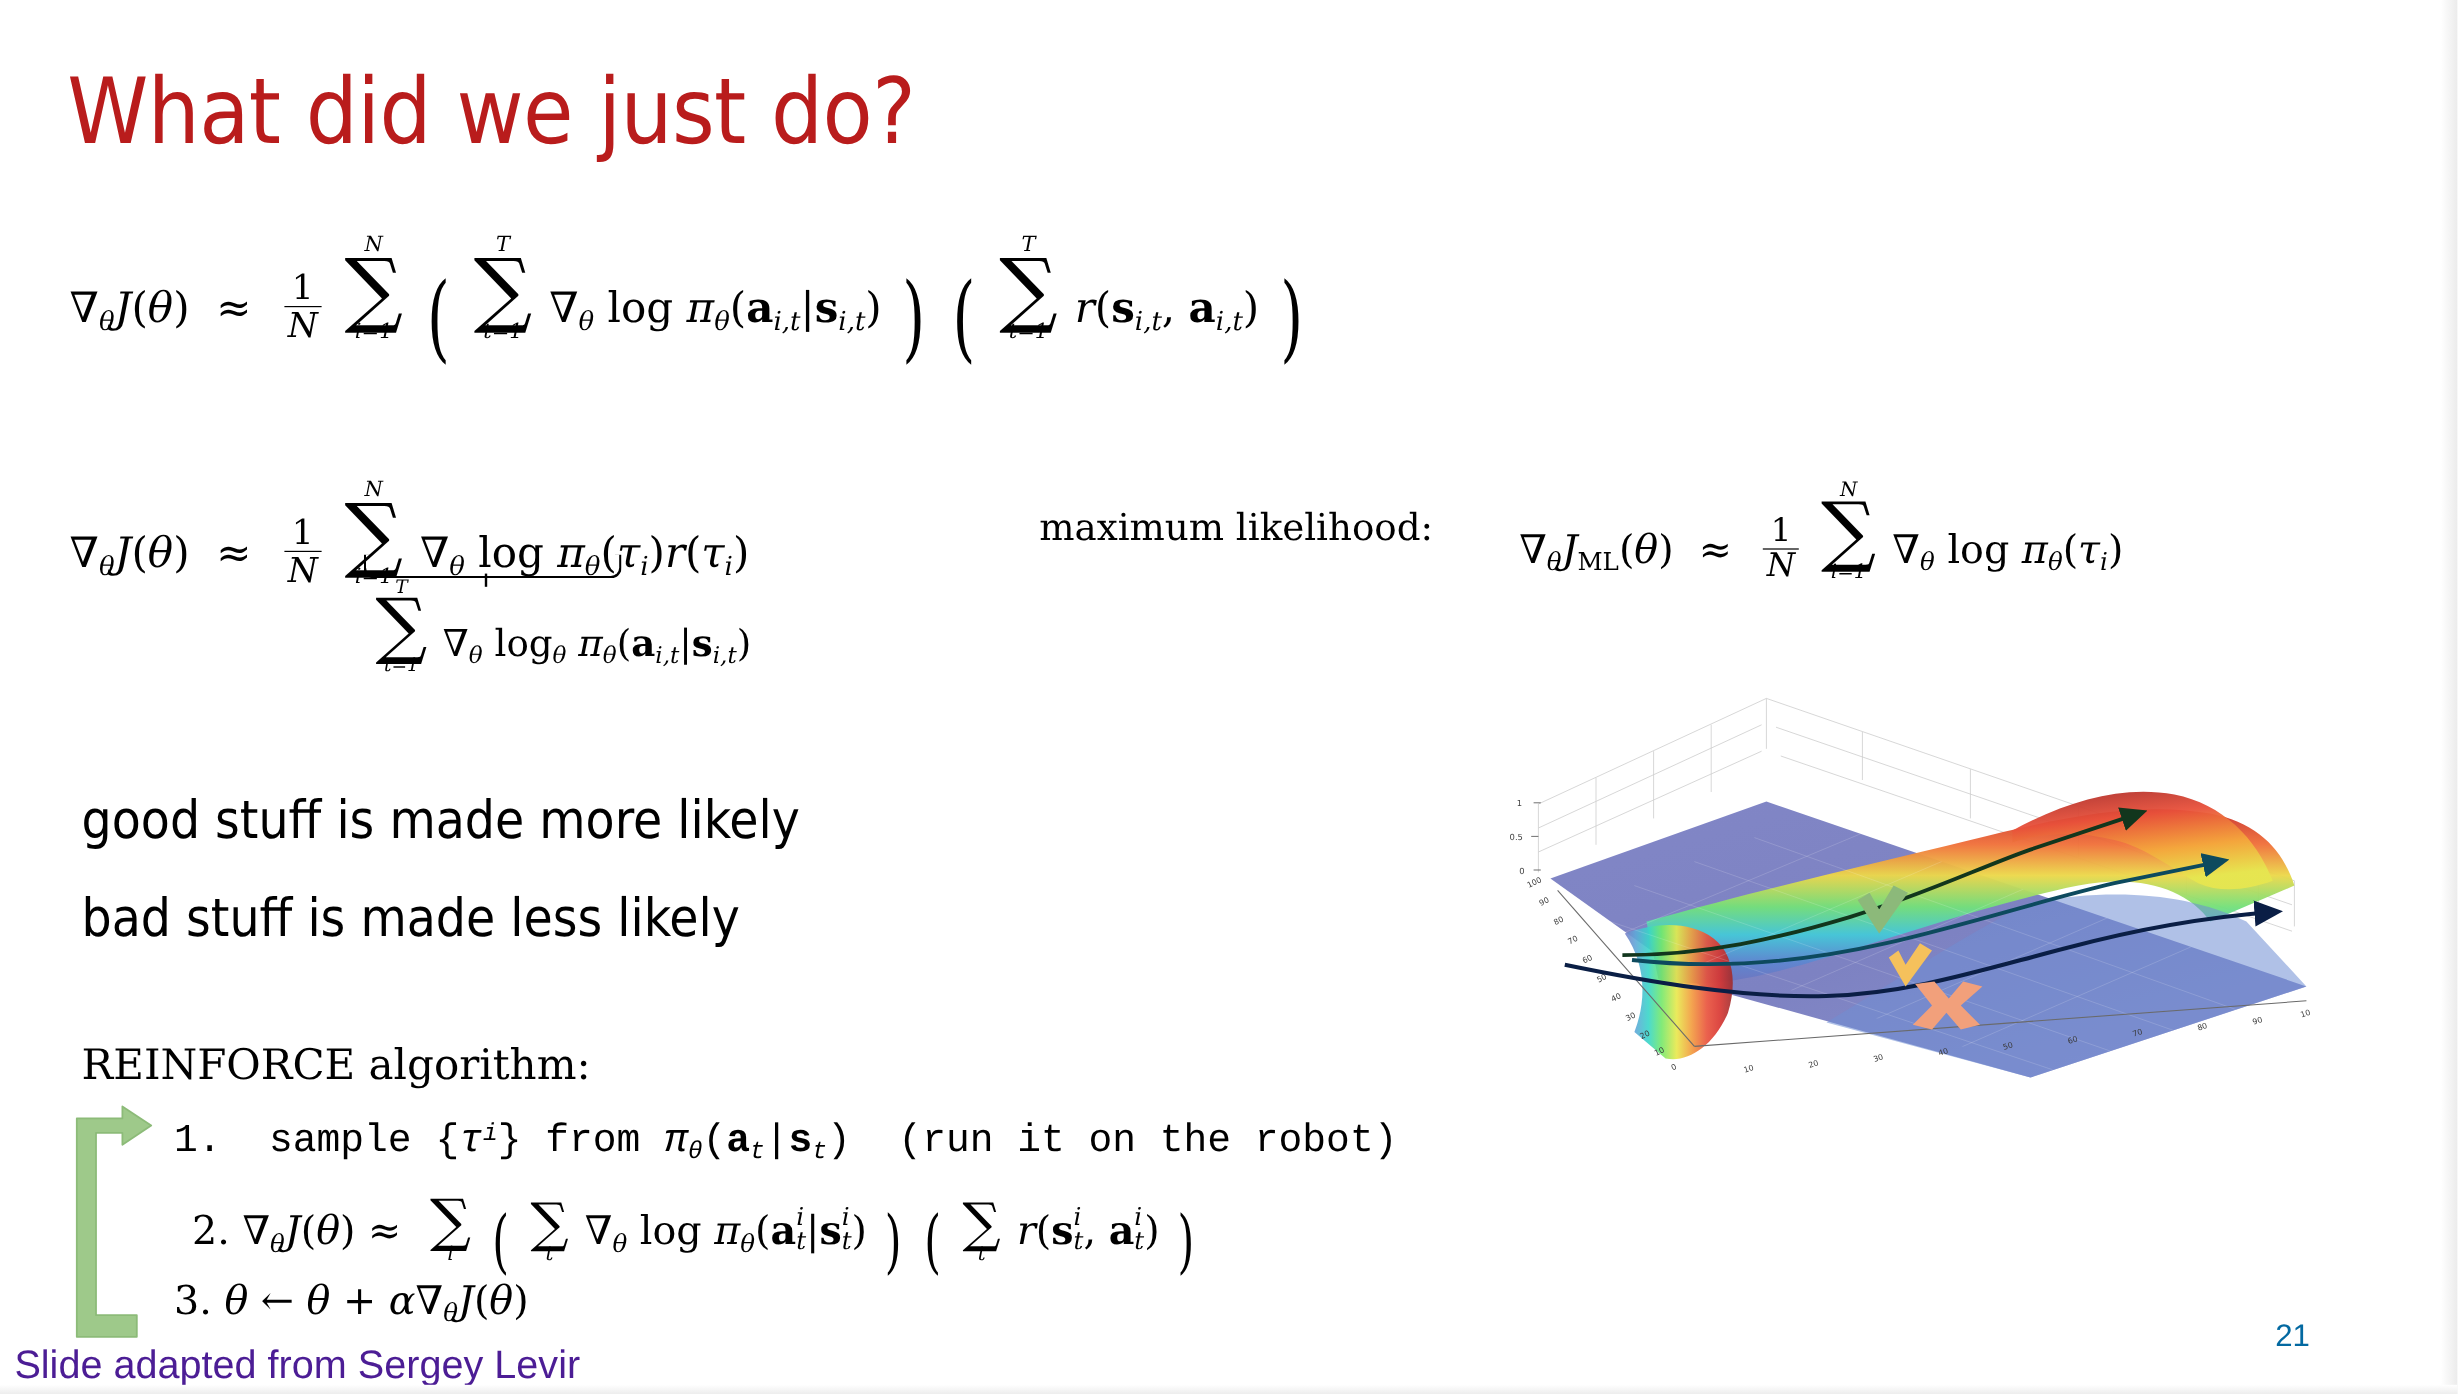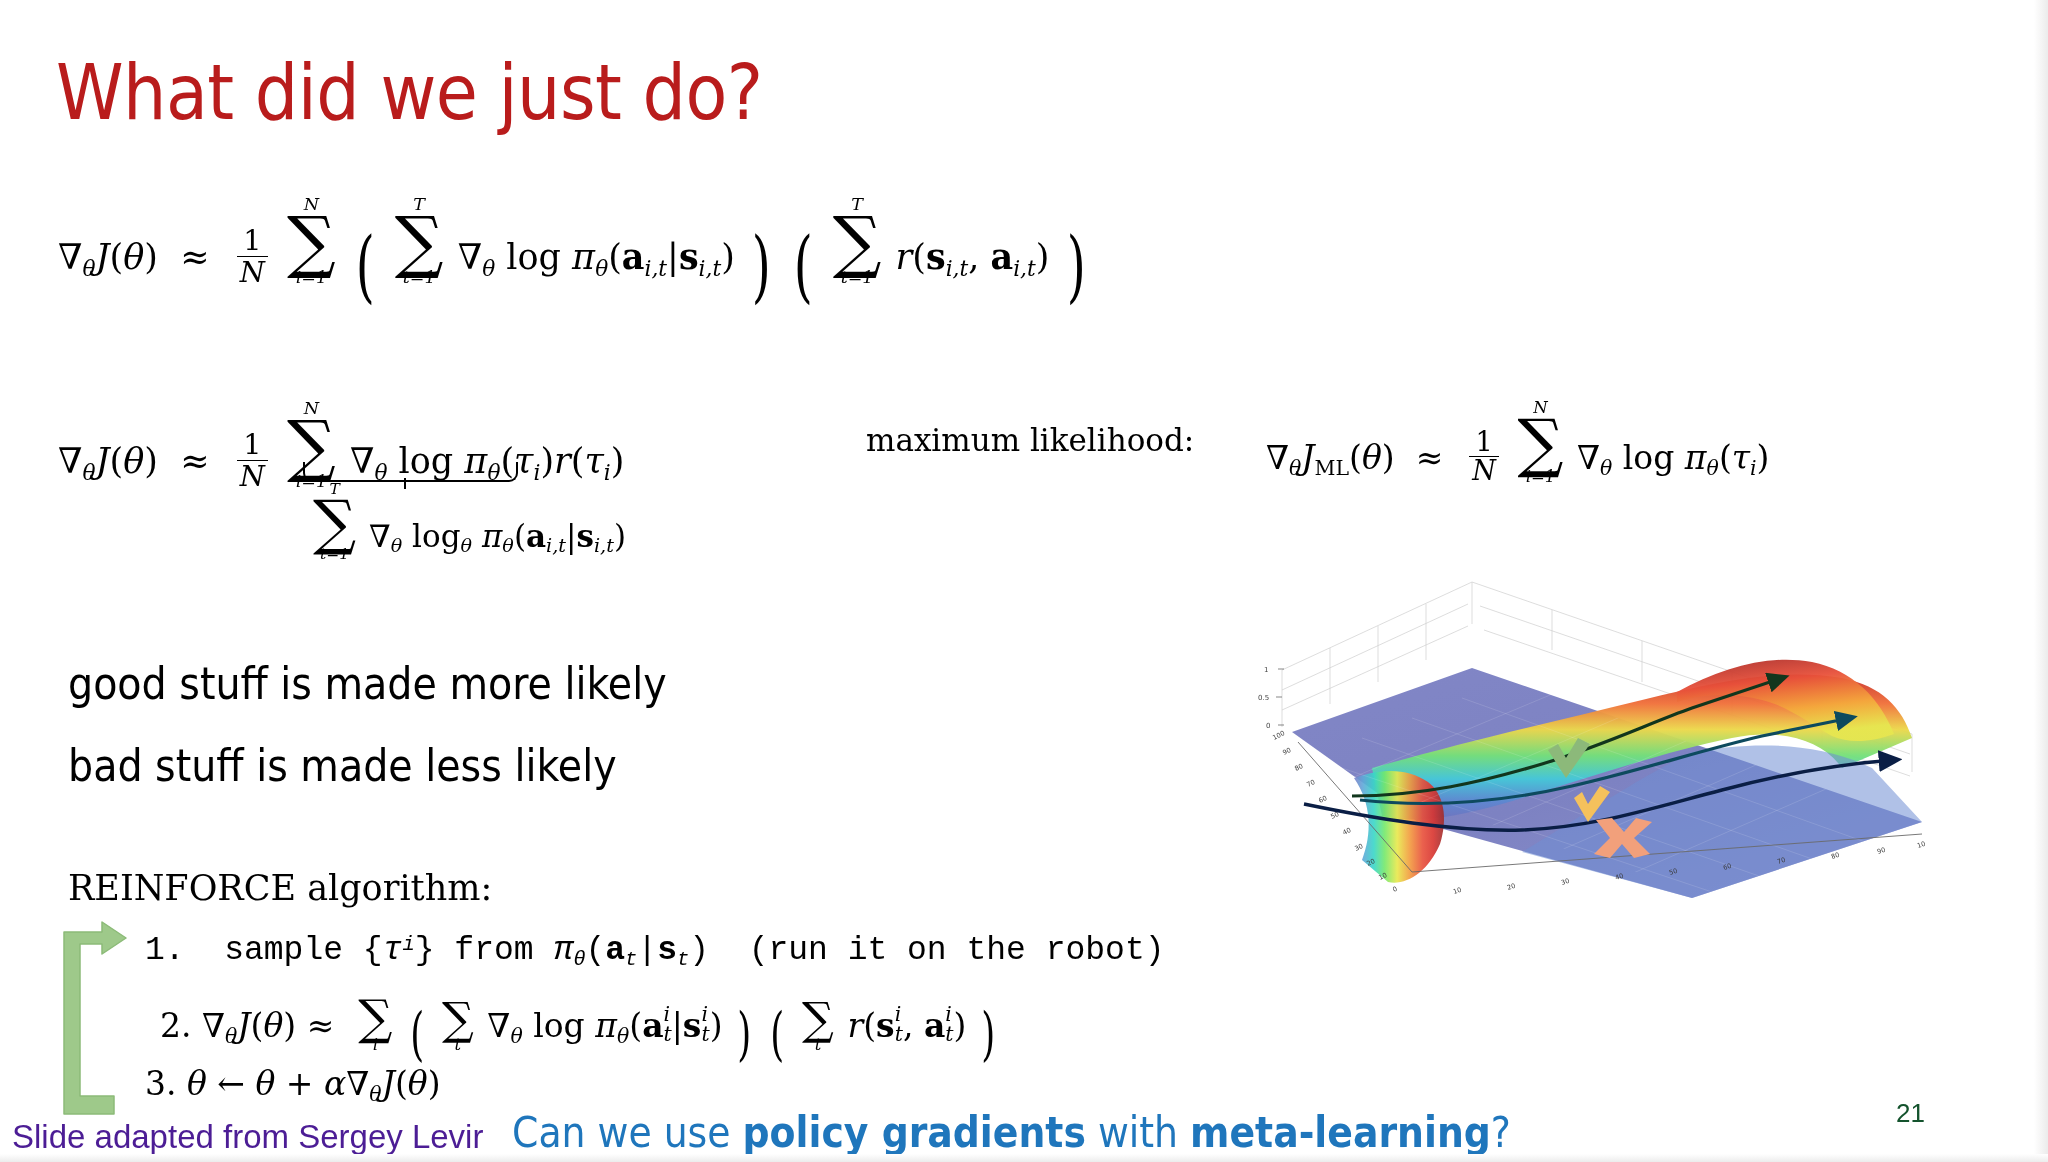--- a/index.html
+++ b/index.html
@@ -69,21 +69,21 @@
   #plot{position:absolute;left:1222px;top:572px;width:718px;height:330px;}
 
   
   #credit{position:absolute;left:12px;top:1118px;font-size:33px;color:#4c1d95;
           font-family:Liberation Sans, sans-serif;
           white-space:nowrap;}
   #question{position:absolute;left:512px;top:1108px;font-size:42px;
             color:#1f76bc;white-space:nowrap;
             font-family:"DejaVu Sans Condensed","Liberation Sans",sans-serif;}
   #question b{font-weight:700;}
-  #pagenum{position:absolute;left:1896px;top:1098px;font-size:26px;color:#14532d;}
+  #pagenum{position:absolute;left:1896px;top:1098px;font-size:26px;color:#0369a1;}
 </style>
 </head>
 <body>
 
 <div class="slide">
 
   <div id="title">What did we just do?</div>
 
   <div class="math" id="eq1">
     <span class="mup">∇</span><span class="sub">θ</span><span class="mi">J</span><span class="mup">(</span><span class="mi">θ</span><span class="mup">)</span>
@@ -292,20 +292,17 @@
     <path d="M82 232 C150 246, 230 260, 300 258 C370 256, 430 236, 500 218
              C560 202, 620 192, 672 188" stroke="#0a1e45" stroke-width="3.4" fill="none" marker-end="url(#arrH3)"></path>
 
     <path d="M326 178 L344 206 L368 172 L356 166 L344 186 L336 172 Z" fill="#8cb97a"></path>
     <path d="M352 226 L366 250 L388 220 L378 214 L366 232 L360 220 Z" fill="#f5c15c"></path>
     <path d="M374 248 L390 246 L402 260 L414 246 L430 250 L412 266 L428 282
              L412 286 L400 272 L388 286 L372 282 L388 266 Z" fill="#f2a07b"></path>
   </svg>
 
   <div id="credit">Slide adapted from Sergey Levir</div>
-  <div id="question">
-    <span>Can we use </span><b>policy gradients</b><span> with </span><b>meta-learning</b><span>?</span>
-  </div>
   <div id="pagenum">21</div>
 
   <div class="edge-r"></div>
   <div class="edge-b"></div>
 </div>
 
 </body></html>

